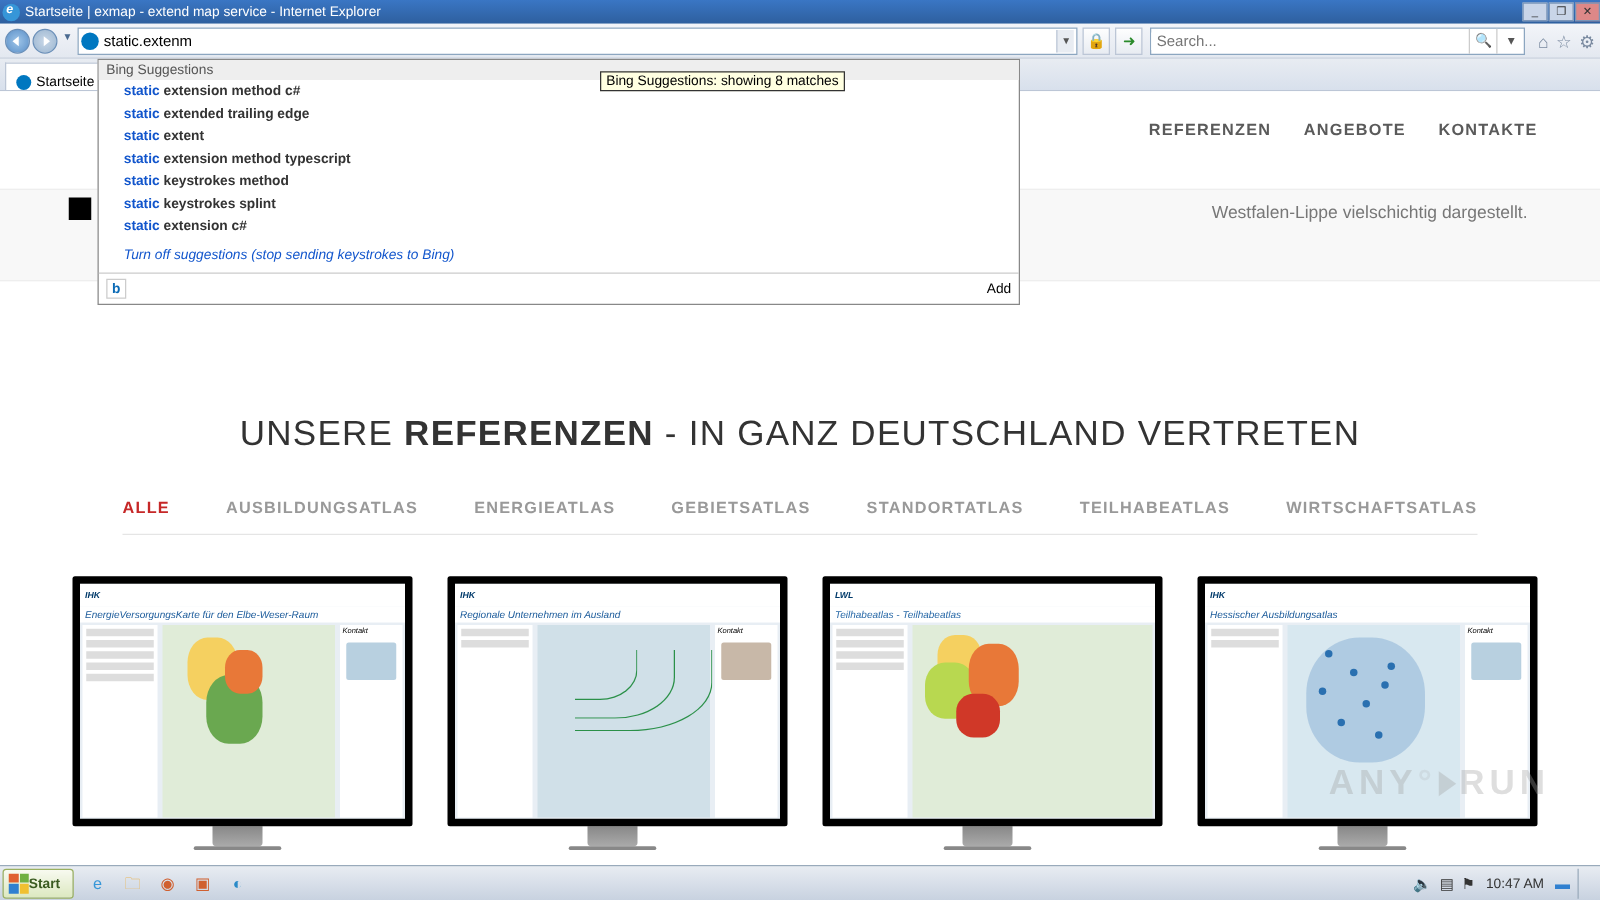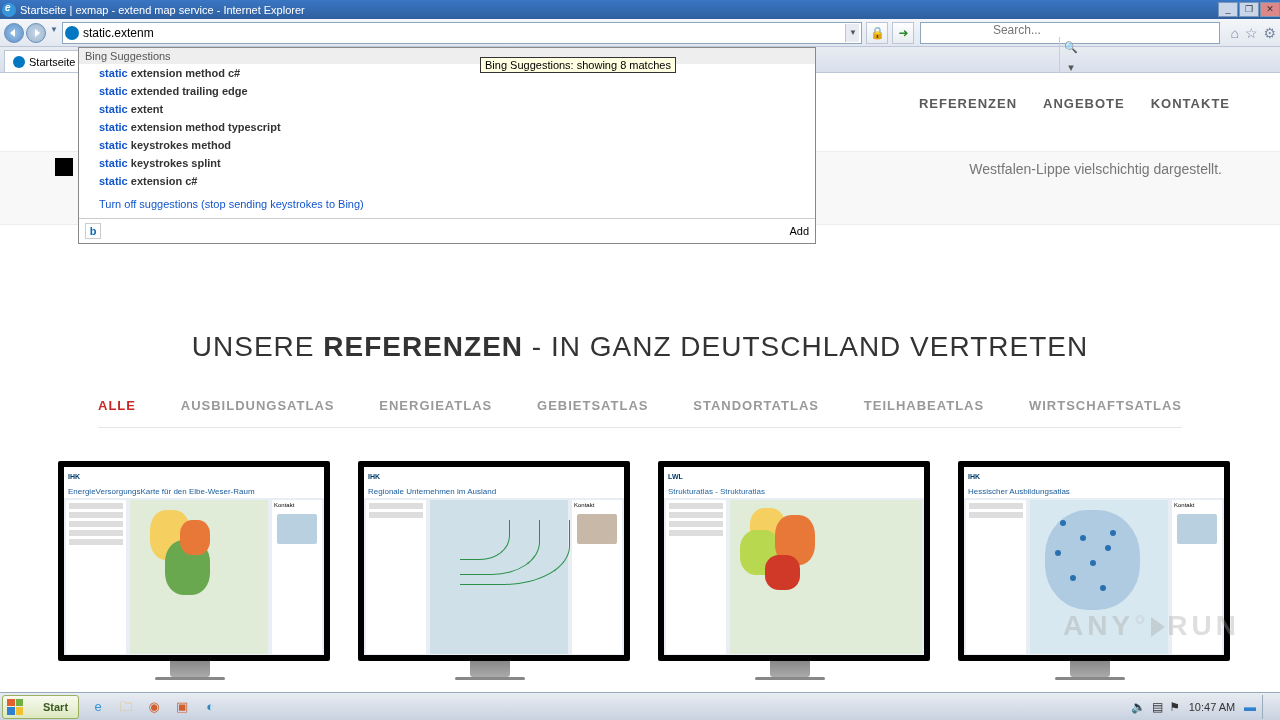--- a/index.html
+++ b/index.html
@@ -22,37 +22,37 @@
 .navbtn.back::after { border-right: 5px solid #fff; left: 5px; }
 .navbtn.fwd::after { border-left: 5px solid #fff; left: 8px; }
 .nav-drop { width: 12px; height: 16px; font-size: 8px; color: #4a6a90; text-align: center; cursor: pointer; }
 .addrbar { flex: 1; height: 22px; background: #fff; border: 1px solid #8ca6c0; display: flex; align-items: center; padding: 0 2px; position: relative; }
 .addrbar .favicon { width: 14px; height: 14px; background: #0077c0; border-radius: 50%; margin-right: 4px; }
 .addrbar input { flex: 1; border: none; outline: none; font-size: 12px; height: 18px; }
 .addr-drop { width: 14px; height: 18px; background: #e8ecf2; border-left: 1px solid #bcc6d6; font-size: 8px; text-align: center; line-height: 18px; color: #555; cursor: pointer; }
 .lockbtn, .gobtn { width: 22px; height: 22px; border: 1px solid #bcc6d6; background: linear-gradient(#fefefe,#e8ecf2); margin-left: 2px; text-align: center; line-height: 20px; font-size: 12px; cursor: pointer; }
 .lockbtn { color: #c89830; }
 .gobtn { color: #2a8a2a; }
-.searchbox { width: 300px; height: 22px; border: 1px solid #8ca6c0; background: #fff; display: flex; align-items: center; margin-left: 4px; flex-direction: column; }
+.searchbox { width: 300px; height: 22px; border: 1px solid #8ca6c0; background: #fff; display: flex; align-items: center; margin-left: 4px; }
 .searchbox input { flex: 1; border: none; outline: none; font-size: 12px; padding: 0 4px; color: #888; }
 .searchbox .sbtn { width: 22px; height: 20px; border-left: 1px solid #ccc; text-align: center; font-size: 11px; color: #555; line-height: 20px; cursor: pointer; }
 .nav-icons { display: flex; gap: 6px; margin-left: 8px; }
 .nav-icons span { font-size: 14px; color: #7a8aa0; cursor: pointer; }
 
 
 .tabbar { height: 26px; background: linear-gradient(#e8ecf2,#d8e0ec); border-bottom: 1px solid #bcc6d6; display: flex; align-items: flex-end; padding-left: 4px; }
-.tab { height: 22px; background: #fff; border: 1px solid #bcc6d6; border-bottom: none; padding: 0 8px; display: flex; align-items: center; font-size: 11px; gap: 4px; cursor: pointer; }
+.tab { height: 22px; background: #fff; border: 1px solid #bcc6d6; border-bottom: none; padding: 0 8px; display: flex; align-items: flex-end; font-size: 11px; gap: 4px; cursor: pointer; }
 .tab .favicon { width: 12px; height: 12px; background: #0077c0; border-radius: 50%; }
 
 
 .suggest { position: absolute; top: 47px; left: 78px; width: 738px; background: #fff; border: 1px solid #888; z-index: 100; font-size: 11px; }
 .suggest-header { background: #eee; padding: 2px 6px; color: #555; }
 .suggest-item { padding: 3px 20px; color: #333; cursor: pointer; font-weight: bold; }
 .suggest-item .kw { color: #1155cc; }
-.suggest-turnoff { padding: 8px 20px; color: #1155cc; cursor: pointer; }
+.suggest-turnoff { padding: 8px 20px; color: #1155cc; cursor: pointer; font-style: italic; }
 .suggest-footer { border-top: 1px solid #ccc; padding: 4px 6px; display: flex; align-items: center; justify-content: space-between; }
 .suggest-footer .bing { width: 16px; height: 16px; border: 1px solid #ccc; color: #0a6ab6; font-weight: bold; font-size: 11px; text-align: center; line-height: 14px; }
 .suggest-footer .add { font-size: 11px; cursor: pointer; }
 .suggest-tooltip { position: absolute; top: 57px; left: 480px; background: #ffffe1; border: 1px solid #333; padding: 1px 4px; font-size: 11px; z-index: 101; text-align: right; }
 
 
 .page { position: absolute; top: 73px; left: 0; right: 0; bottom: 28px; background: #fff; overflow: hidden; }
 .page-header-strip { position: absolute; top: 78px; left: 0; right: 0; height: 74px; background: #f8f8f8; border-top: 1px solid #eee; border-bottom: 1px solid #eee; }
 .black-square { position: absolute; top: 85px; left: 55px; width: 18px; height: 18px; background: #000; }
 .nav-links { position: absolute; top: 23px; right: 50px; display: flex; gap: 26px; font-size: 13px; letter-spacing: 1px; color: #5a5a5a; font-weight: 600; }
@@ -61,21 +61,21 @@
 
 .headline { position: absolute; top: 258px; left: 0; right: 0; text-align: center; font-size: 28px; letter-spacing: 1px; color: #333; font-weight: 300; }
 .headline b { font-weight: 700; }
 
 .filters { position: absolute; top: 325px; left: 98px; right: 98px; display: flex; justify-content: space-between; font-size: 13px; letter-spacing: 1px; color: #999; font-weight: 600; border-bottom: 1px solid #e5e5e5; padding-bottom: 14px; gap: 24px; }
 .filters span { cursor: pointer; }
 .filters span.active { color: #c62828; }
 
 .cards { position: absolute; top: 388px; left: 58px; right: 58px; display: flex; justify-content: space-between; }
 .card { width: 264px; }
-.monitor { width: 272px; height: 200px; background: #000; padding: 6px; border-radius: 2px; position: relative; }
+.monitor { width: 272px; height: 200px; background: #000; padding: 6px; border-radius: 2px; position: relative; font-style: italic; }
 .monitor-screen { width: 100%; height: 100%; background: #e8eef4; position: relative; overflow: hidden; font-size: 8px; }
 .monitor-stand { width: 40px; height: 16px; background: linear-gradient(#888,#aaa); margin: 0 auto; border-radius: 0 0 3px 3px; }
 .monitor-base { width: 70px; height: 3px; background: #888; margin: 0 auto; border-radius: 2px; }
 
 .ms-topbar { height: 18px; background: #fff; display: flex; align-items: center; padding: 0 4px; font-size: 7px; font-weight: bold; color: #003a6a; }
 .ms-title { background: #fff; padding: 2px 4px; font-size: 8px; color: #1a5a9a; }
 .ms-body { display: flex; height: calc(100% - 30px); }
 .ms-side { width: 60px; background: #fff; margin: 2px; }
 .ms-side-line { height: 6px; margin: 3px; background: #ddd; }
 .ms-map { flex: 1; margin: 2px; position: relative; background: #d8e8d0; }
@@ -104,21 +104,21 @@
 .c4 .ms-map { background: #d8e8f0; }
 .c4 .bigblob { position: absolute; top: 10px; left: 15px; width: 95px; height: 100px; background: rgba(100,150,200,0.35); border-radius: 45%; }
 .c4 .dot { position: absolute; width: 6px; height: 6px; background: #2a70b0; border-radius: 50%; }
 
 
 .watermark { position: absolute; bottom: 50px; right: 40px; font-size: 28px; font-weight: 800; letter-spacing: 4px; color: rgba(160,160,160,0.35); font-family: Arial, sans-serif; }
 .watermark .tri { display: inline-block; width: 0; height: 0; border-top: 10px solid transparent; border-bottom: 10px solid transparent; border-left: 14px solid rgba(160,160,160,0.35); margin: 0 2px; vertical-align: -2px; }
 
 
 .taskbar { position: absolute; bottom: 0; left: 0; right: 0; height: 28px; background: linear-gradient(#e8ecf2, #c8d2e0); border-top: 1px solid #9ab; display: flex; align-items: center; }
-.startbtn { height: 24px; padding: 0 10px 0 4px; background: linear-gradient(#f8faf0, #dce8c0); border: 1px solid #9ab060; border-radius: 3px; margin-left: 2px; display: flex; align-items: center; gap: 20px; font-size: 11px; font-weight: bold; color: #3a5a20; cursor: pointer; }
+.startbtn { height: 24px; padding: 0 10px 0 4px; background: linear-gradient(#f8faf0, #dce8c0); border: 1px solid #9ab060; border-radius: 3px; margin-left: 2px; display: flex; align-items: center; gap: 0; font-size: 11px; font-weight: bold; color: #3a5a20; cursor: pointer; }
 .startbtn .winlogo { width: 16px; height: 16px; display: grid; grid-template: 1fr 1fr / 1fr 1fr; gap: 1px; }
 .startbtn .winlogo span:nth-child(1){background:#e06030;} .startbtn .winlogo span:nth-child(2){background:#70b040;}
 .startbtn .winlogo span:nth-child(3){background:#3080d0;} .startbtn .winlogo span:nth-child(4){background:#f0c030;}
 .task-icons { display: flex; gap: 6px; margin-left: 8px; }
 .task-icons .ti { width: 22px; height: 20px; border: 1px solid transparent; border-radius: 2px; text-align: center; line-height: 18px; font-size: 13px; cursor: pointer; }
 .tray { margin-left: auto; display: flex; align-items: center; gap: 6px; padding-right: 6px; font-size: 11px; color: #333; }
 .tray .ti { font-size: 12px; cursor: pointer; }
 .tray .clock { min-width: 52px; text-align: center; }
 .tray .showdesk { width: 12px; height: 24px; border-left: 1px solid #9ab; cursor: pointer; }
 </style>
@@ -266,21 +266,21 @@
       <div class="monitor-stand"></div>
         <div class="monitor-base"></div>
     </div>
 
     <div class="card c3">
       <div class="monitor">
           <div class="monitor-screen">
         <div class="ms-topbar">
               <span>LWL</span>
             </div>
-        <div class="ms-title" style="color:#2a6aa8">Strukturatlas - Strukturatlas</div>
+        <div class="ms-title" style="color:#2a6aa8">Teilhabeatlas - Teilhabeatlas</div>
         <div class="ms-body">
           <div class="ms-side">
                 <div class="ms-side-line"></div>
                 <div class="ms-side-line"></div>
                 <div class="ms-side-line"></div>
                 <div class="ms-side-line"></div>
               </div>
           <div class="ms-map">
                 <div class="blob b1"></div>
                 <div class="blob b2"></div>

